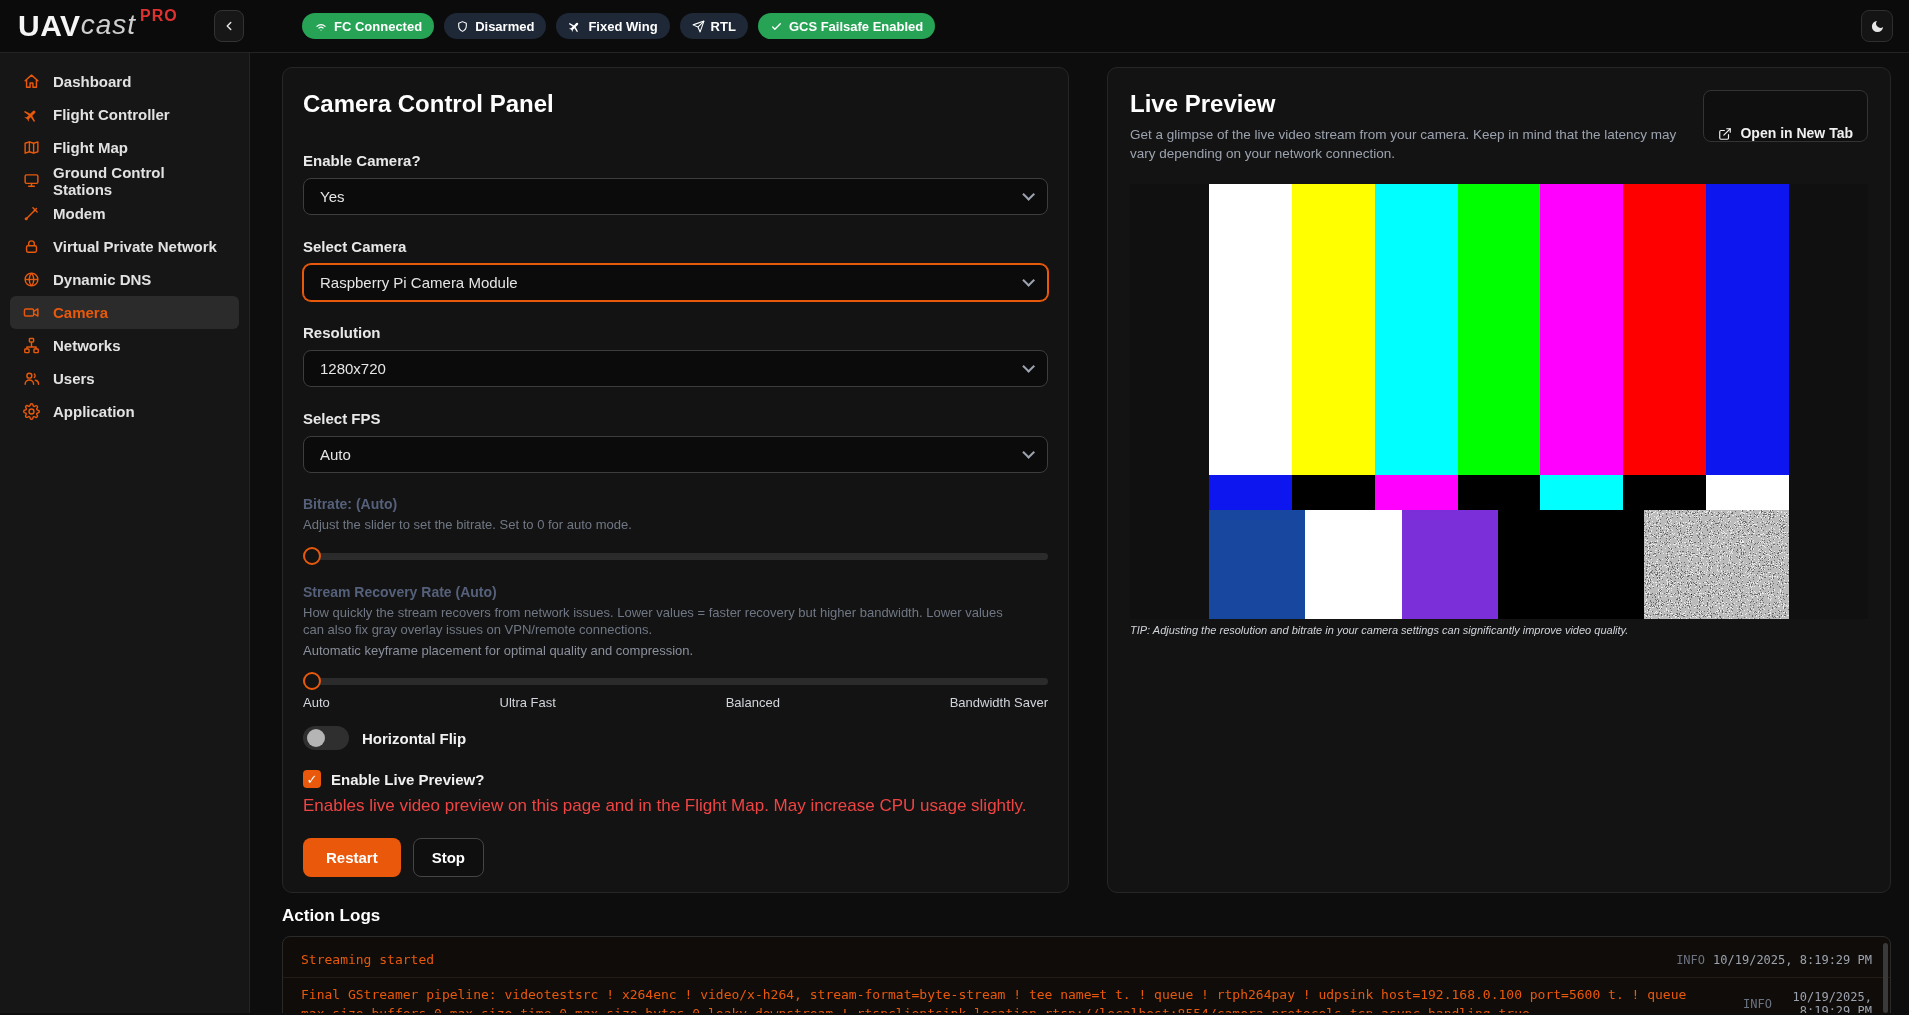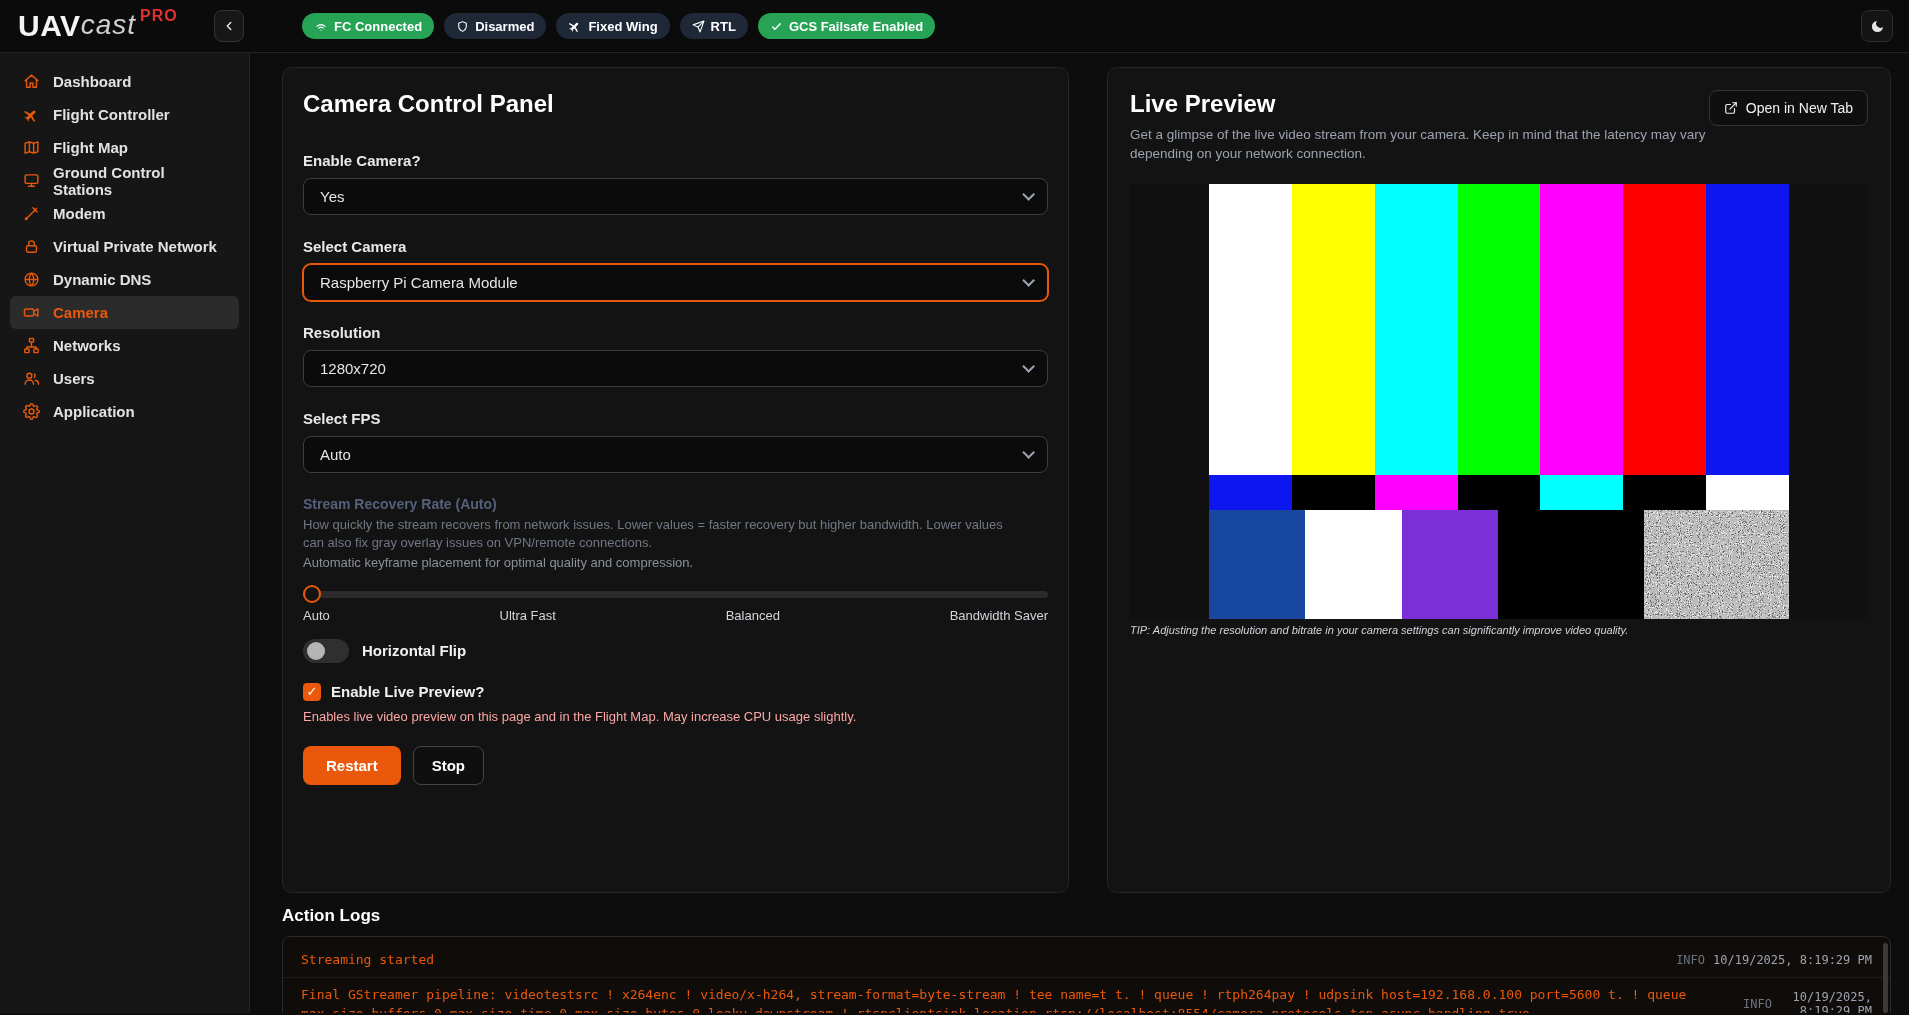--- a/index.html
+++ b/index.html
@@ -51,33 +51,33 @@
   .slider-thumb { position:absolute; top:1px; left:0; width:18px; height:18px; border-radius:50%;
     background:#131313; border:2px solid #e8590c; cursor:pointer; }
   .ticks { display:flex; justify-content:space-between; font-size:13px; color:#d1d5db; margin-top:4px; }
   .toggle-row { display:flex; align-items:center; gap:13px; margin-bottom:17px; cursor:pointer; }
   .toggle { width:46px; height:24px; border-radius:12px; background:#2f2f2f; position:relative; flex:0 0 auto; }
   .toggle .knob { position:absolute; top:3px; left:4px; width:18px; height:18px; border-radius:50%; background:#b5b5b5; }
   .toggle-label { font-size:15px; font-weight:bold; color:#f0f0f0; }
   .check-row { display:flex; align-items:center; gap:10px; margin-top:20px; cursor:pointer; }
   .checkbox { width:18px; height:18px; border-radius:4px; background:#ea580c; color:#fff;
     font-size:13px; font-weight:bold; display:flex; align-items:center; justify-content:center; }
-  .check-desc { font-size:13px; color:#fca5a5; margin:8px 0 0 0; }
+  .check-desc { font-size:17px; color:#ef4444; margin:8px 0 0 0; }
   .btn-row { display:flex; gap:12px; margin-top:22px; }
   .btn { height:39px; border-radius:8px; font-size:15px; font-weight:bold; display:flex;
     align-items:center; justify-content:center; cursor:pointer; }
   .btn.primary { background:#ea580c; color:#fff; padding:0 23px; }
   .btn.ghost { background:#0f0f0f; color:#fff; border:1px solid #454545; padding:0 18px; }
 
   
   .prev-card { flex:1; height:826px; padding:22px; }
   .prev-head { display:flex; justify-content:space-between; align-items:flex-start; }
   .prev-desc { font-size:13.5px; color:#9ca3af; line-height:1.4; max-width:600px; margin-top:8px; }
-  .open-btn { display:flex; align-items:center; gap:8px; background:#0f0f0f; border:1px solid #333;
-    border-radius:8px; height:36px; padding:0 14px; font-size:14px; font-weight:normal; color:#f0f0f0; cursor:pointer; }
+  .open-btn { display:flex; align-items:flex-end; gap:8px; background:#0f0f0f; border:1px solid #333;
+    border-radius:8px; height:52px; padding:0 14px; font-size:14px; font-weight:bold; color:#f0f0f0; cursor:pointer; }
   .video-box { margin-top:20px; height:435px; background:#101010; display:flex; justify-content:center; }
   .smpte { width:580px; height:435px; display:flex; flex-direction:column; }
   .smpte-row { display:flex; }
   .smpte-row.top { height:67%; } .smpte-row.mid { height:8%; } .smpte-row.bot { height:25%; }
   .smpte-row.top > div, .smpte-row.mid > div { flex:1; }
   .tip { font-size:11px; font-style:italic; color:#d1d5db; margin-top:5px; }
 
   
   .logs-section { margin-top:13px; }
   .logs-title { font-size:17px; font-weight:bold; color:#fff; margin-bottom:10px; }
@@ -318,20 +318,28 @@
         </div>
 
         <div class="fgroup">
           <div class="flabel">Select FPS</div>
           <div class="select">
             <span>Auto</span>
             <span class="chev"></span>
           </div>
         </div>
 
+        <div class="fgroup" style="margin-bottom:18px;">
+          <div class="dim-label">Bitrate: (Auto)</div>
+          <div class="dim-desc">Adjust the slider to set the bitrate. Set to 0 for auto mode.</div>
+          <div class="slider-wrap">
+            <div class="slider-track"></div>
+            <div class="slider-thumb"></div>
+          </div>
+        </div>
 
         <div class="fgroup" style="margin-bottom:16px;">
           <div class="dim-label">Stream Recovery Rate (Auto)</div>
           <div class="dim-desc" style="max-width:700px;">How quickly the stream recovers from network issues. Lower values = faster recovery but higher bandwidth. Lower values can also fix gray overlay issues on VPN/remote connections.</div>
           <div class="dim-desc" style="color:#8a909c; margin-top:3px;">Automatic keyframe placement for optimal quality and compression.</div>
           <div class="slider-wrap">
             <div class="slider-track"></div>
             <div class="slider-thumb"></div>
           </div>
           <div class="ticks">

